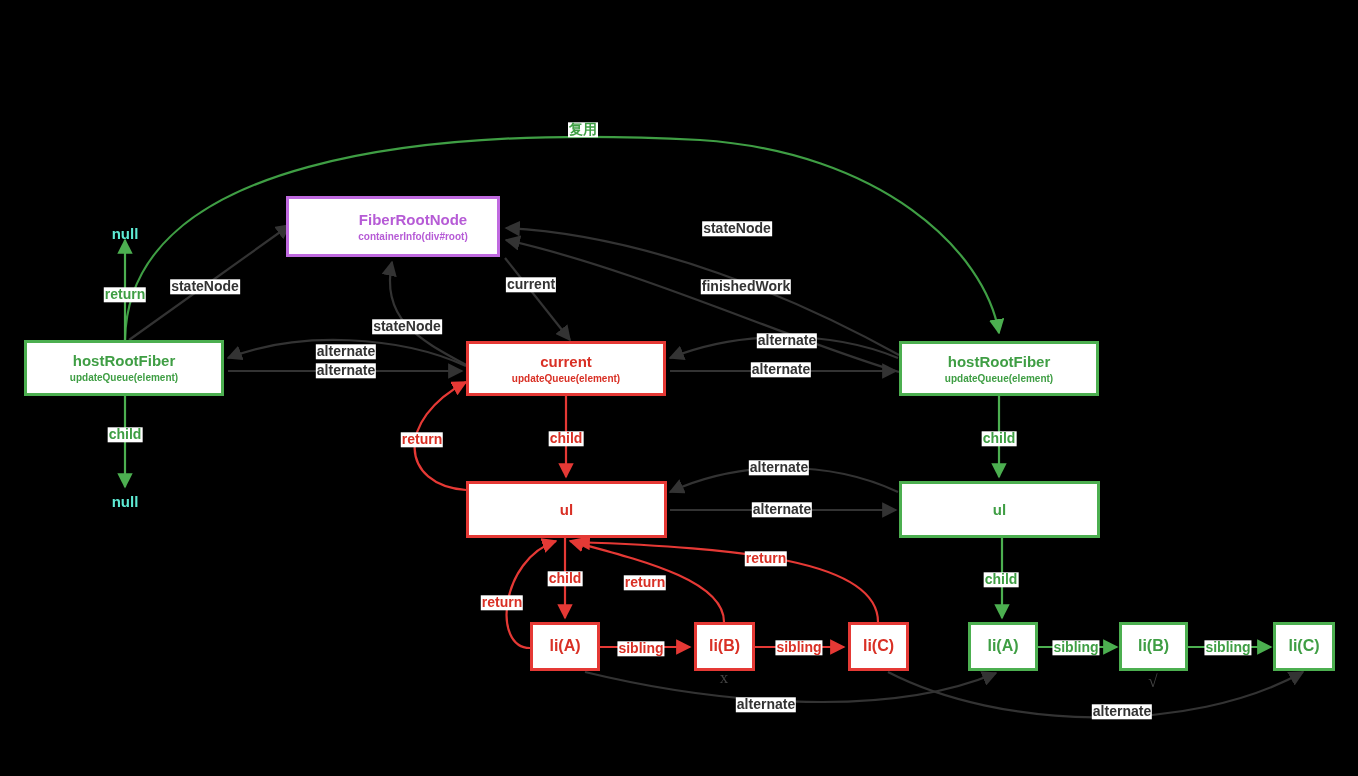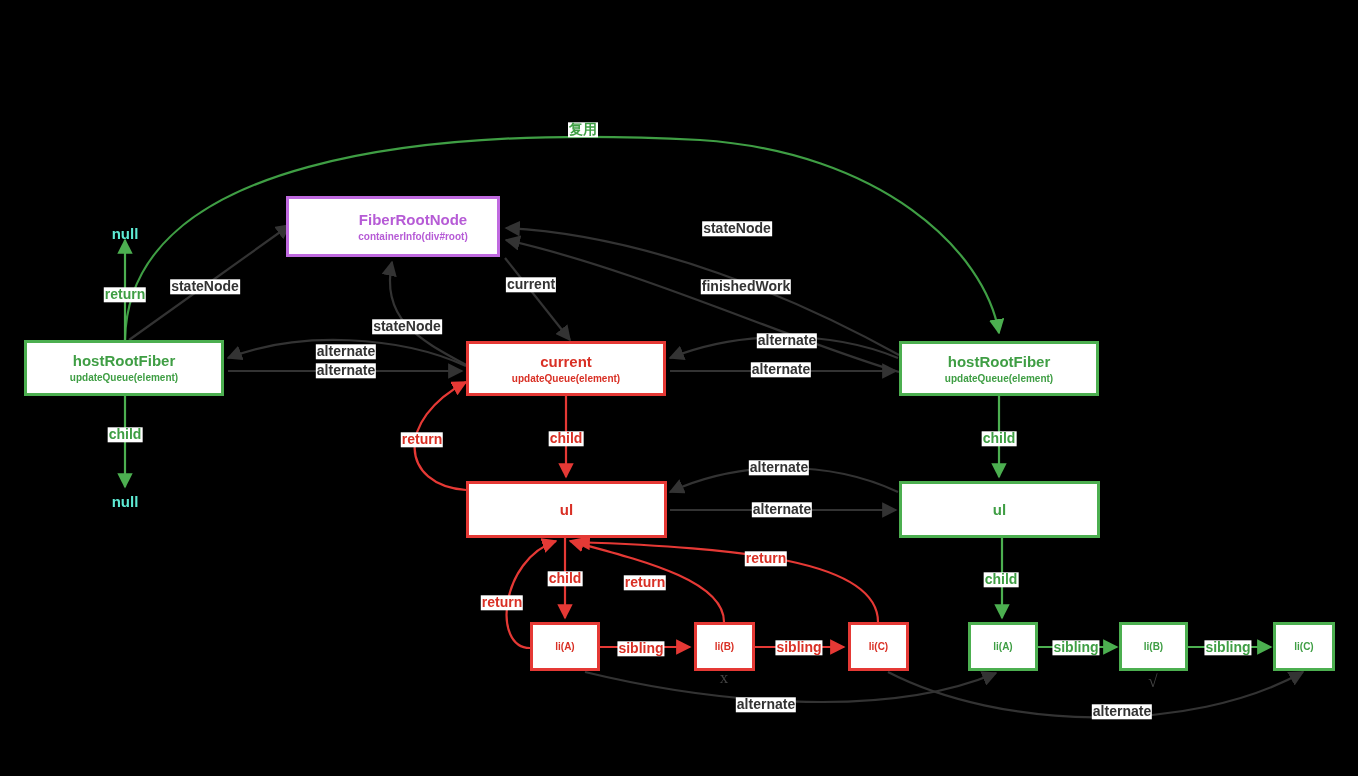--- a/index.html
+++ b/index.html
@@ -42,21 +42,21 @@
     font-size: 10px;
     margin-top: 3px;
   }
   .node.green { border-color: #4caf50; }
   .node.green .title, .node.green .sub { color: #3f9e44; }
   .node.red { border-color: #e53935; }
   .node.red .title, .node.red .sub { color: #d93025; }
   .node.purple { border-color: #c06ae0; padding-left: 40px; }
   .node.purple .title, .node.purple .sub { color: #b65bd6; }
 
-  .node.small .title { font-size: 10px; }
+  .node.small .title { font-size: 16px; }
 
   .edge-label {
     position: absolute;
     background: #ffffff;
     font-weight: bold;
     font-size: 14px;
     padding: 0 1px;
     white-space: nowrap;
     line-height: 1.1;
     transform: translate(-50%, -50%);

